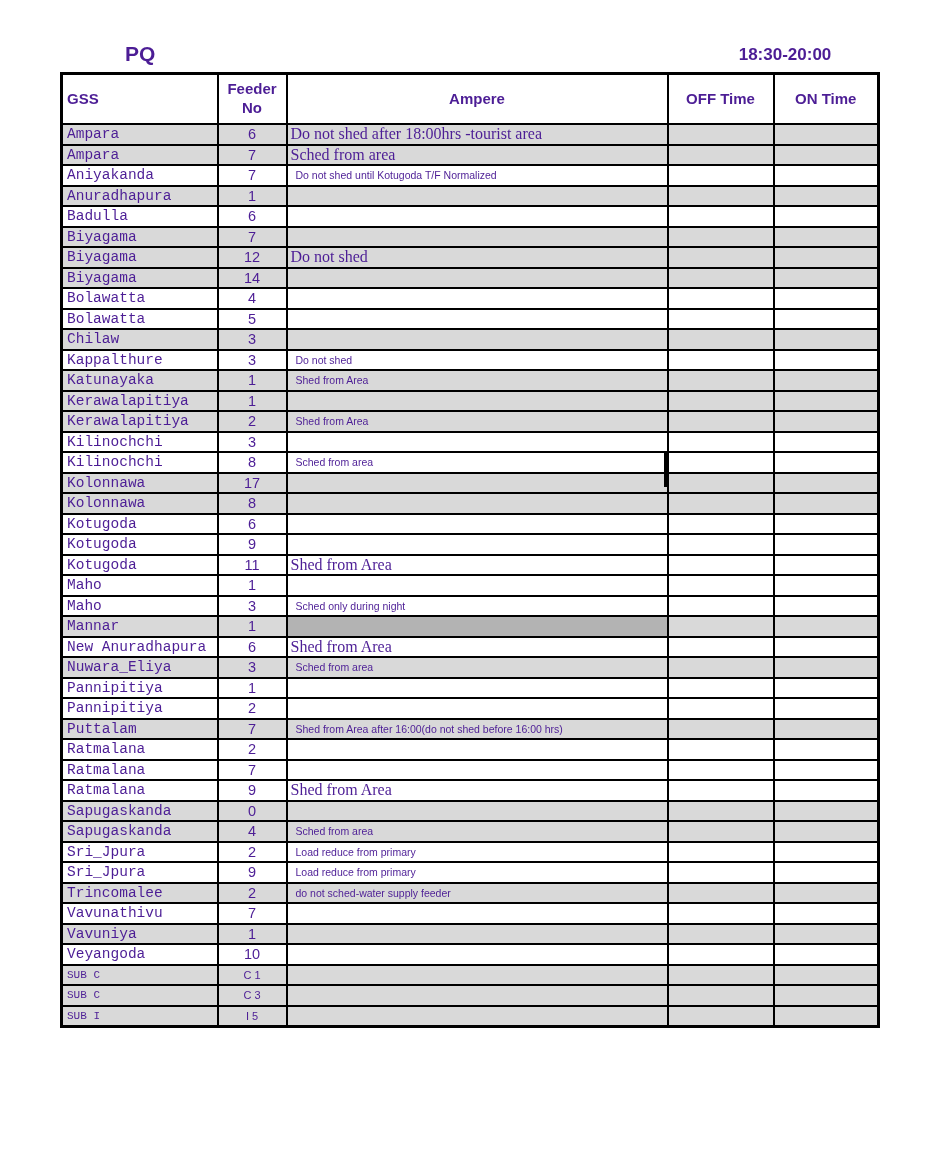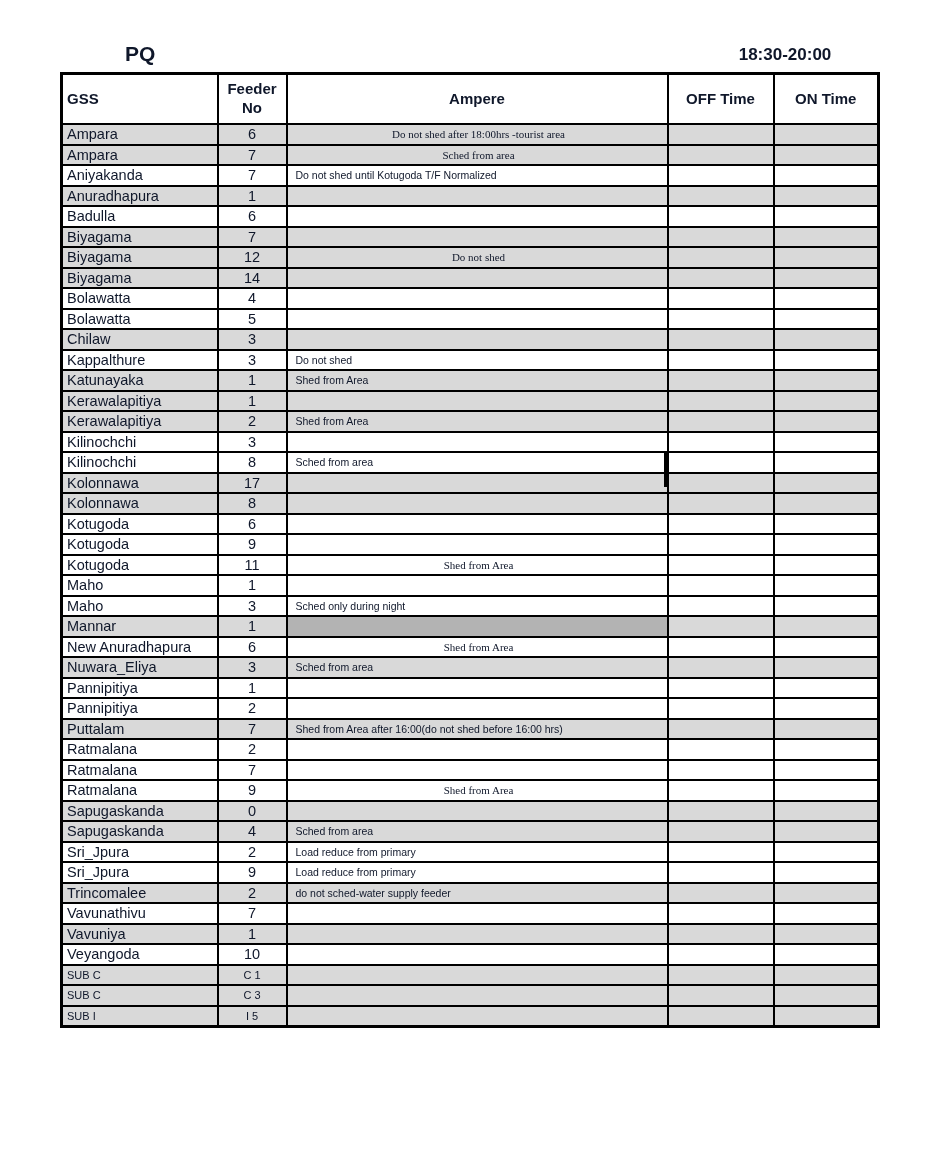--- a/index.html
+++ b/index.html
@@ -1,33 +1,33 @@
 <!DOCTYPE html>
 <html style="--shade: #d9d9d9; --dark: #b3b3b3;"><head>
 <meta charset="utf-8">
 <style>
   html,body{margin:0;padding:0;background:#fff;}
   .page{position:relative;width:932px;height:1166px;background:#ffffff;
-        font-family:"Liberation Sans",sans-serif;color:#0f172a;overflow:hidden;}
+        font-family:"Liberation Sans",sans-serif;color:#4c1d95;overflow:hidden;}
   .page-title{position:absolute;left:125px;top:42px;font-size:21px;font-weight:bold;}
   .time-range{position:absolute;left:709px;top:45px;width:152px;text-align:center;
               font-size:17px;font-weight:bold;}
   .table-wrap{position:absolute;left:60px;top:72px;}
   table{border-collapse:collapse;table-layout:fixed;width:817px;border:3px solid #000;}
   col.c-gss{width:156px;} col.c-feeder{width:69px;} col.c-ampere{width:381px;}
   col.c-off{width:106px;} col.c-on{width:105px;}
   th{border:2px solid #000;height:48px;font-size:15px;font-weight:bold;
      vertical-align:middle;text-align:center;padding:0;line-height:1.25;}
   th.th-gss{text-align:left;padding-left:4px;}
   td{border:2px solid #000;height:18.5px;padding:0;vertical-align:middle;
      overflow:hidden;white-space:nowrap;}
-  td.td-gss{font-size:14.5px;padding-left:4px;}
+  td.td-gss{font-size:14.5px;padding-left:4px;font-family:Liberation Mono, monospace;}
   td.td-feeder{font-size:14.5px;text-align:center;}
   td.td-ampere{font-size:10.5px;padding-left:3px;}
-  td.td-ampere.note-serif{font-family:"Liberation Serif",serif;font-size:11px;text-align:center;}
+  td.td-ampere.note-serif{font-family:"Liberation Serif",serif;font-size:16px;}
   td.td-ampere.note-sans{font-family:"Liberation Sans",sans-serif;font-size:10.5px;padding-left:8px;}
   tr.gray td{background:var(--shade,#d9d9d9);}
   td.dark-cell{background:var(--dark,#b3b3b3) !important;}
   tr.small td.td-gss,tr.small td.td-feeder{font-size:11px;}
   .thick-mark{position:absolute;left:604px;top:381px;width:5px;height:34px;background:#000;}
 </style>
 </head>
 <body>
 
 <div class="page">

